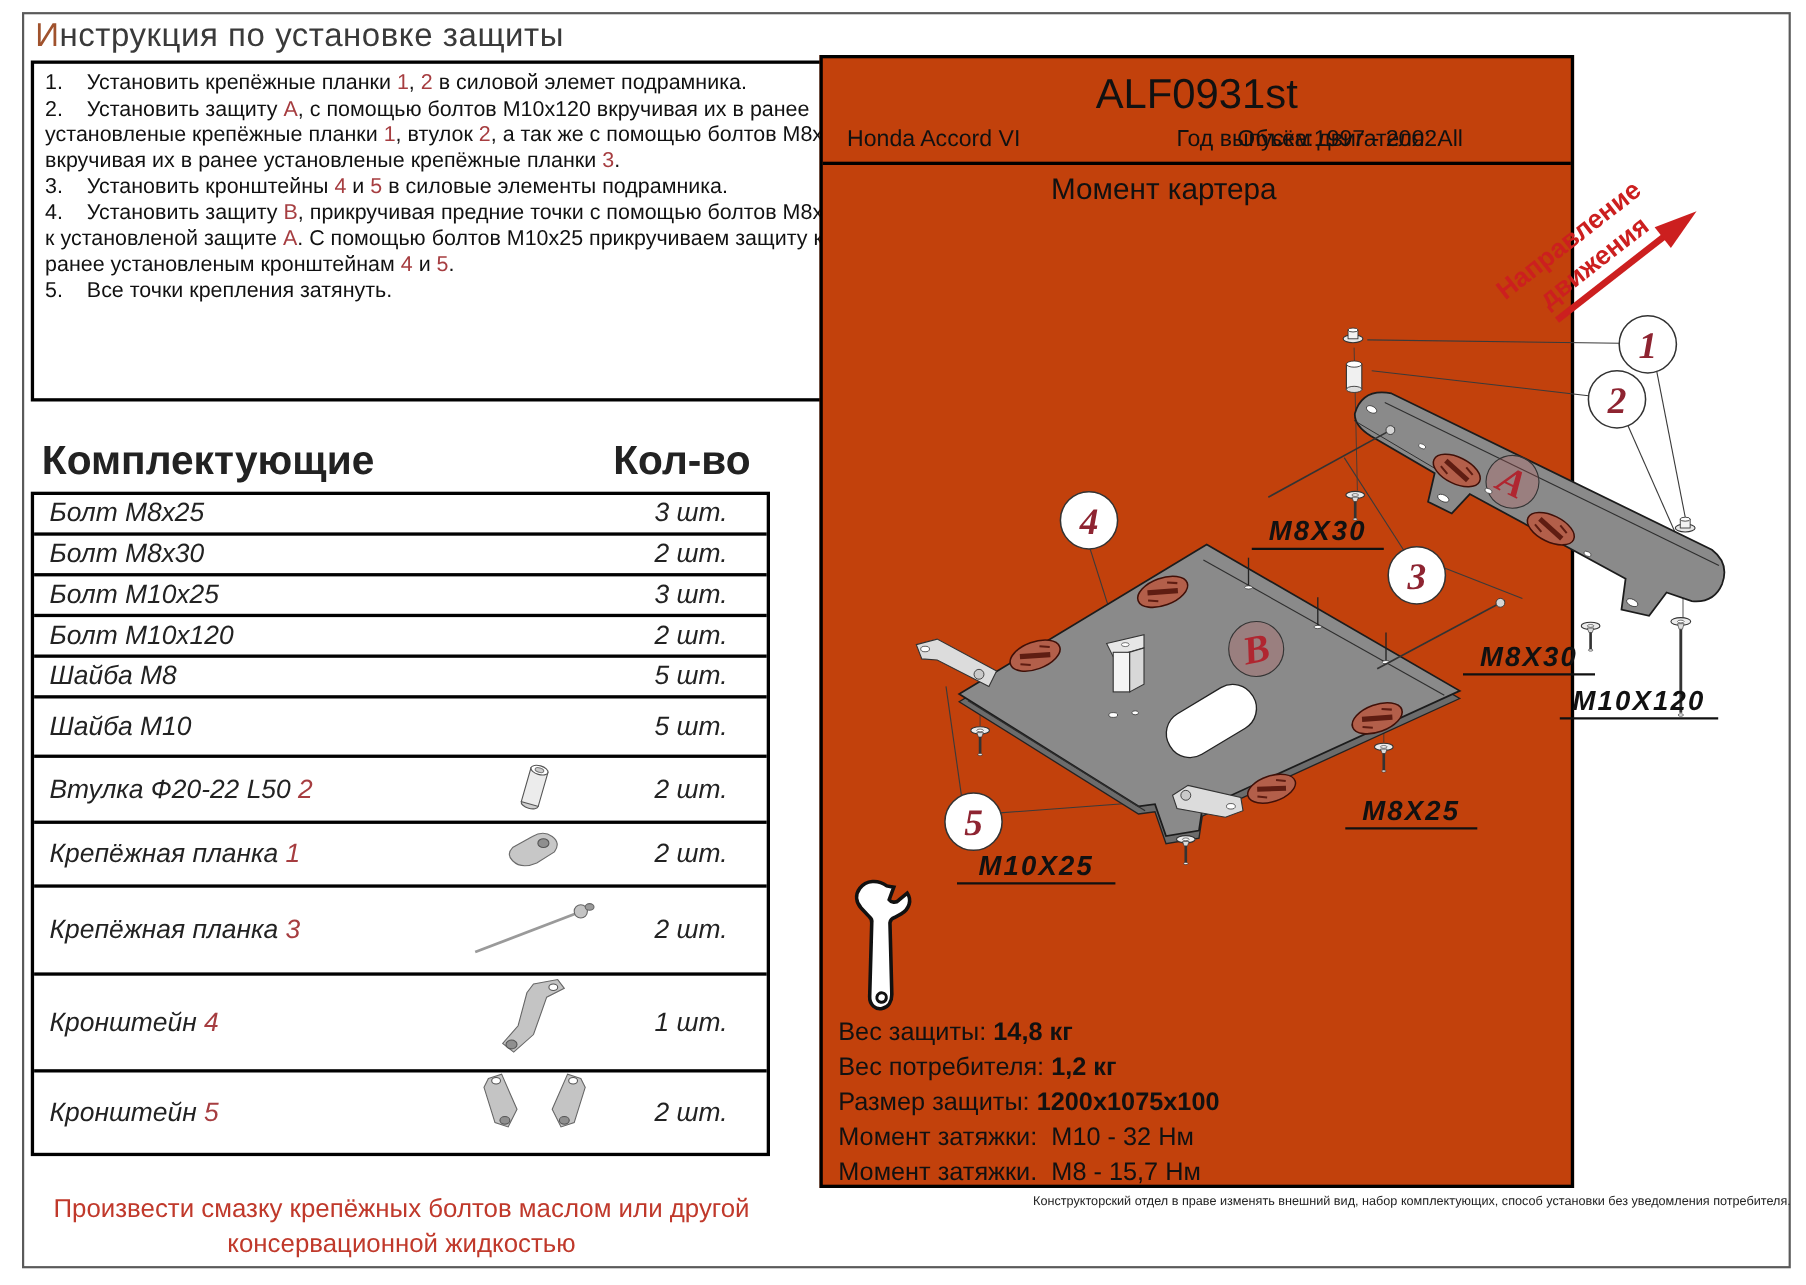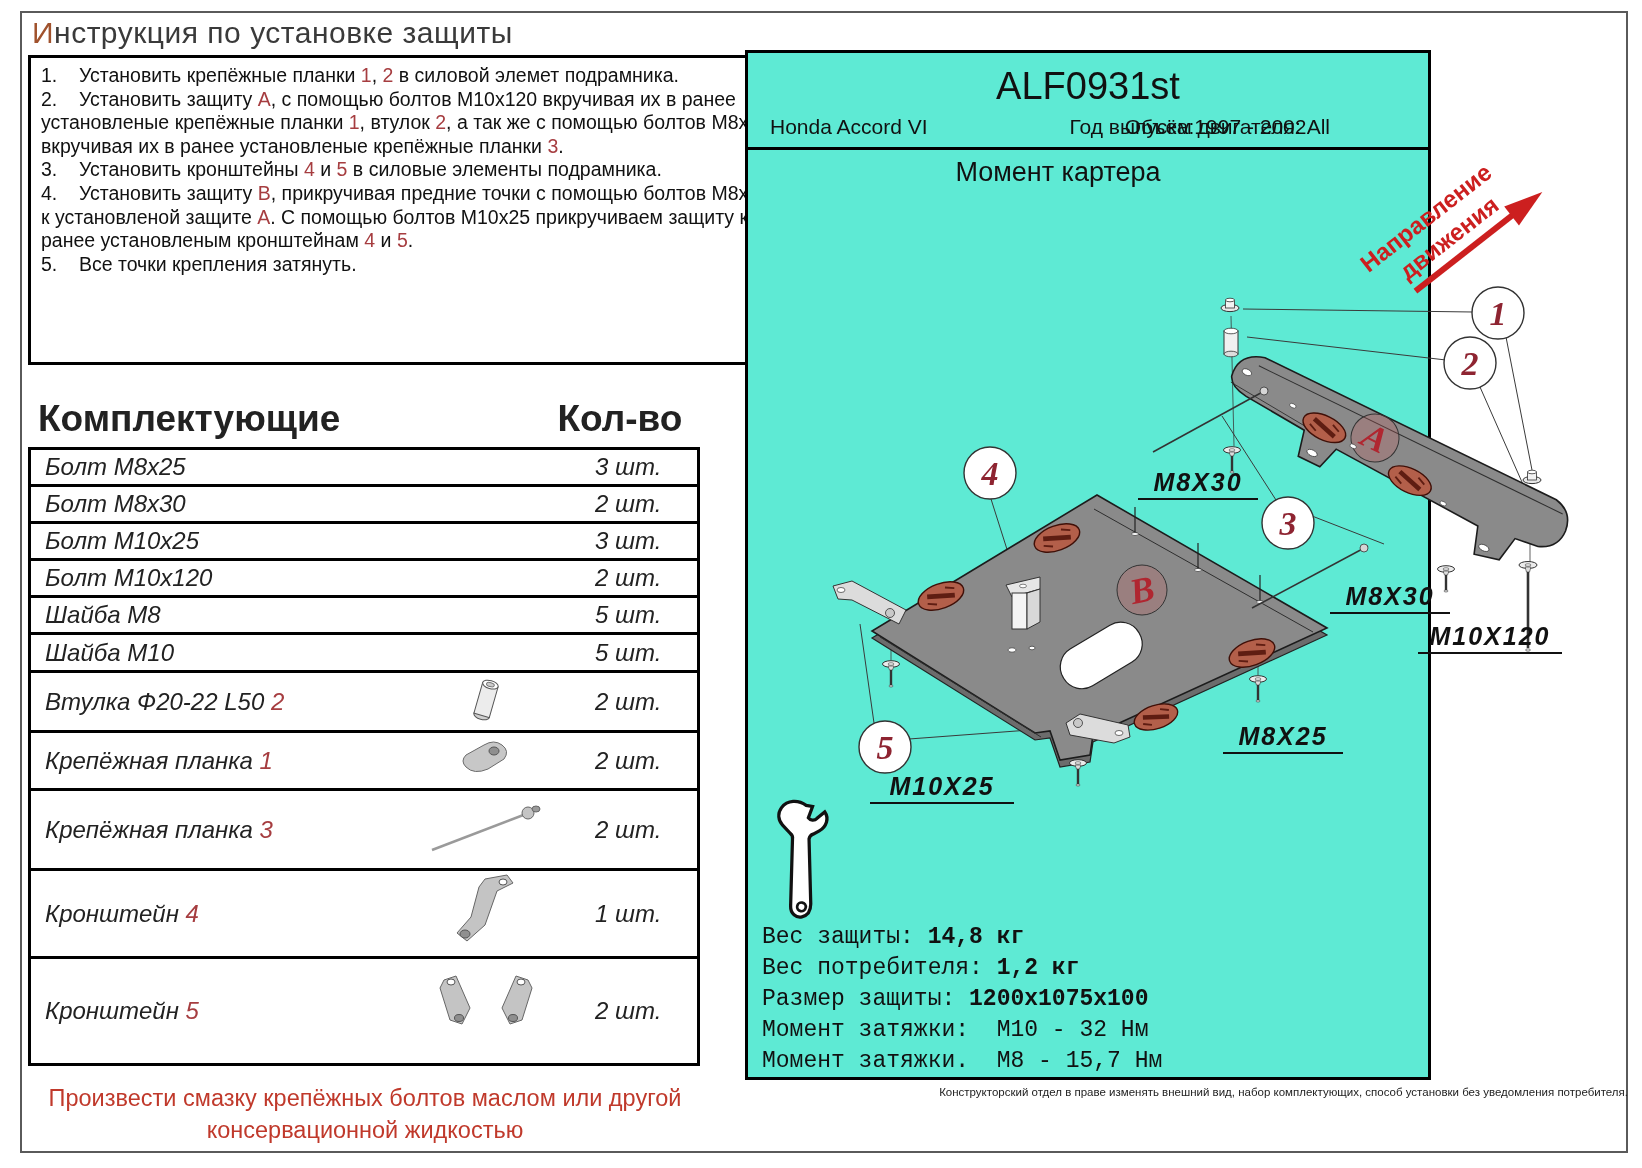--- a/index.html
+++ b/index.html
@@ -22,31 +22,31 @@
   .comp-row{position:relative;border-bottom:3px solid #000;box-sizing:border-box;}
   .comp-row:last-child{border-bottom:none;}
   .comp-name{position:absolute;left:14px;top:50%;transform:translateY(-50%);
     font-style:italic;font-size:24px;color:#222;white-space:pre;}
   .comp-qty{position:absolute;left:564px;top:50%;transform:translateY(-50%);
     font-style:italic;font-size:24px;color:#222;}
   .comp-icon{position:absolute;left:390px;top:50%;transform:translateY(-50%);width:130px;text-align:center;}
   .warning{position:absolute;left:30px;top:1082px;width:670px;text-align:center;
     font-size:23.5px;line-height:32px;color:#c0392b;}
   
-  .panel{position:absolute;left:745px;top:50px;width:686px;height:1030px;border:3px solid #000;box-sizing:border-box;background:#5eead4;padding-left:16px;}
+  .panel{position:absolute;left:745px;top:50px;width:686px;height:1030px;border:3px solid #000;box-sizing:border-box;background:#c2410c;padding-left:16px;}
   .panel-head{position:absolute;left:0;top:0;width:100%;height:97px;border-bottom:3px solid #000;box-sizing:border-box;}
   .panel-code{position:absolute;left:0;top:12px;width:680px;text-align:center;font-size:38px;color:#111;}
   .panel-row{position:absolute;left:0;top:62px;width:100%;font-size:21px;color:#111;}
   .panel-model{position:absolute;left:22px;top:0;}
   .panel-years{position:absolute;left:230px;top:0;width:420px;text-align:center;}
   .panel-engine{position:absolute;right:98px;top:0;}
   .panel-subtitle{position:absolute;left:0;top:104px;width:620px;text-align:center;font-size:27px;color:#111;}
   .diagram{position:absolute;left:745px;top:150px;width:864px;height:660px;}
   .wrench{position:absolute;left:757px;top:798px;}
-  .specs{position:absolute;left:762px;top:924px;font-size:23px;color:#111;font-family:Liberation Mono, monospace;}
+  .specs{position:absolute;left:762px;top:924px;font-size:23px;color:#111;}
   .spec-line{margin-bottom:5px;white-space:pre;}
   .footnote{position:absolute;left:745px;top:1086px;width:883px;text-align:right;font-size:11.5px;color:#222;}
   
   text{font-family:"Liberation Sans",sans-serif;}
   .callout-num{font-family:"Liberation Serif",serif;font-style:italic;font-weight:bold;font-size:34px;fill:#8e2431;}
   .bolt-label{font-style:italic;font-weight:bold;font-size:25px;fill:#111;letter-spacing:2px;}
   .plate-letter{font-family:"Liberation Serif",serif;font-style:italic;font-weight:bold;font-size:36px;fill:#b02630;}
   .dir-text{font-weight:bold;font-size:24px;fill:#cc1f1f;}
 </style>
 </head>
@@ -80,21 +80,21 @@
       <span class="comp-qty">3 шт.</span>
     </div>
     <div class="comp-row" style="height: 37px;">
       <span class="comp-name"><span>Болт М10х120</span></span>
       <span class="comp-qty">2 шт.</span>
     </div>
     <div class="comp-row" style="height: 37px;">
       <span class="comp-name"><span>Шайба М8</span></span>
       <span class="comp-qty">5 шт.</span>
     </div>
-    <div class="comp-row" style="height: 38px;">
+    <div class="comp-row" style="height: 54px;">
       <span class="comp-name"><span>Шайба М10</span></span>
       <span class="comp-qty">5 шт.</span>
     </div>
     <div class="comp-row" style="height: 60px;">
       <span class="comp-name"><span>Втулка Ф20-22 L50 </span><span class="red">2</span></span>
       <span class="comp-icon"><svg width="34" height="52" viewBox="0 0 34 52">
           <g transform="rotate(16 17 26)">
             <ellipse cx="17" cy="42" rx="8" ry="4" fill="#cfcfcf" stroke="#555"></ellipse>
             <rect x="9" y="10" width="16" height="32" fill="#ececec" stroke="#555"></rect>
             <ellipse cx="17" cy="10" rx="8" ry="4" fill="#fff" stroke="#555"></ellipse>
@@ -122,21 +122,21 @@
     </div>
     <div class="comp-row" style="height: 88px;">
       <span class="comp-name"><span>Кронштейн </span><span class="red">4</span></span>
       <span class="comp-icon"><svg width="70" height="78" viewBox="0 0 70 78">
           <path d="M34,6 L56,2 L62,10 L46,18 L34,52 L16,68 L6,60 L20,44 L28,14 Z" fill="#c4c4c4" stroke="#666"></path>
           <ellipse cx="52" cy="9" rx="4" ry="3" fill="#fff" stroke="#555"></ellipse>
           <ellipse cx="14" cy="61" rx="5" ry="4" fill="#8f8f8f" stroke="#555"></ellipse>
         </svg></span>
       <span class="comp-qty">1 шт.</span>
     </div>
-    <div class="comp-row" style="height: 104px;">
+    <div class="comp-row" style="height: 73px;">
       <span class="comp-name"><span>Кронштейн </span><span class="red">5</span></span>
       <span class="comp-icon"><svg width="120" height="70" viewBox="0 0 120 70">
           <path d="M18,6 L30,2 L44,34 L36,50 L24,46 L14,14 Z" fill="#c4c4c4" stroke="#666"></path>
           <ellipse cx="25" cy="8" rx="4" ry="3" fill="#fff" stroke="#555"></ellipse>
           <ellipse cx="33" cy="44" rx="4.5" ry="3.5" fill="#8f8f8f" stroke="#555"></ellipse>
           <path d="M102,6 L90,2 L76,34 L84,50 L96,46 L106,14 Z" fill="#c4c4c4" stroke="#666"></path>
           <ellipse cx="95" cy="8" rx="4" ry="3" fill="#fff" stroke="#555"></ellipse>
           <ellipse cx="87" cy="44" rx="4.5" ry="3.5" fill="#8f8f8f" stroke="#555"></ellipse>
         </svg></span>
       <span class="comp-qty">2 шт.</span>

